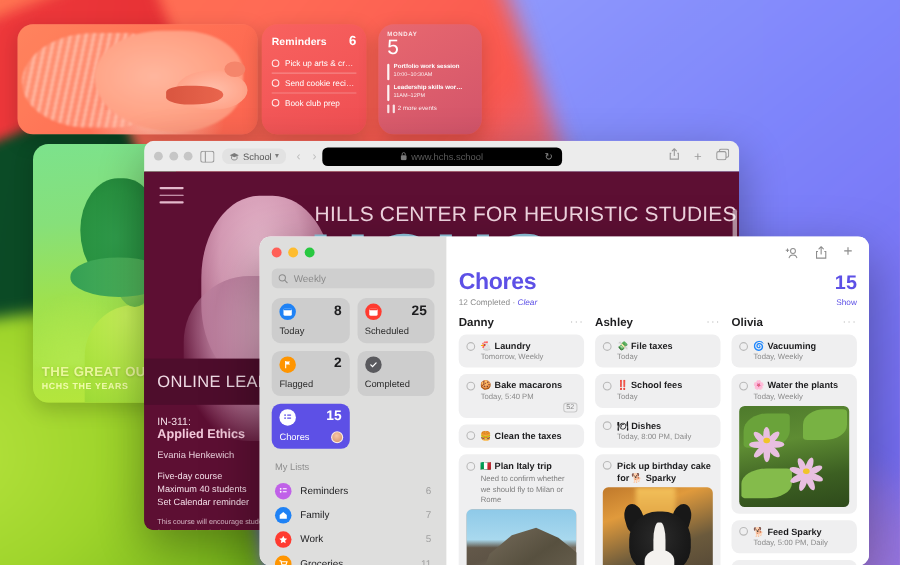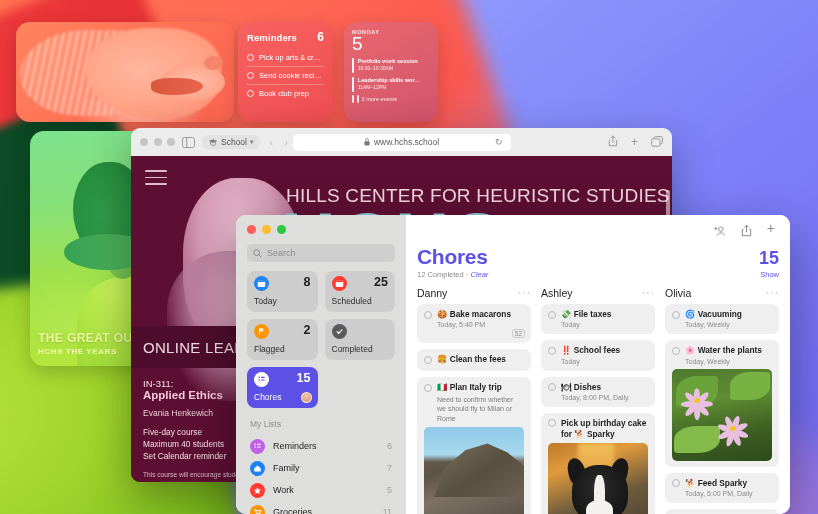--- a/index.html
+++ b/index.html
@@ -131,21 +131,21 @@
   .sf-bar { height:28px; background:#ececec; display:flex; align-items:center;
             gap:7px; padding:0 9px; position:relative; }
   .lights { display:flex; gap:5.5px; align-items:center; }
   .lt { width:8px; height:8px; border-radius:50%; }
   .lt.g1 { background:#c6c6c6; } .lt.g2 { background:#c6c6c6; } .lt.g3 { background:#c6c6c6; }
   .sf-icon { color:#9a9a9a; display:flex; align-items:center; }
   .sf-profile { display:flex; align-items:center; gap:3px; background:#e2e2e2;
      border-radius:6px; padding:2px 6px; font-size:8.5px; color:#555; }
   .sf-nav { display:flex; gap:11px; color:#bdbdbd; font-size:11px; margin-left:3px; }
   .sf-url { position:absolute; left:50%; transform:translateX(-50%);
-     width:218px; height:17px; background:#ffffff; border-radius:5px;
+     width:218px; height:17px; background:#000000; border-radius:5px;
      display:flex; align-items:center; justify-content:center; gap:4px;
      font-size:8.5px; color:#5c5c5c; }
   .sf-right { margin-left:auto; display:flex; gap:13px; color:#9a9a9a; align-items:center; }
 
   .sf-page { position:absolute; top:28px; left:0; right:0; bottom:0; background:#55122f;
              overflow:hidden; }
   .pg-hero { position:absolute; inset:0; background:#5d0f33; }
   .pg-ham { position:absolute; left:14px; top:14px; width:22px; }
   .pg-ham i { display:block; height:1.6px; background:#e3b9cc; margin-bottom:5px; border-radius:1px; }
   .pg-statue { position:absolute; left:52px; top:22px; width:120px; height:170px;
@@ -217,21 +217,21 @@
   .rem-sub-row { display:flex; justify-content:space-between; align-items:baseline;
      margin-top:1px; }
   .rem-sub { font-size:7.5px; color:#8a8a8a; }
   .rem-sub b { color:#5d50e6; font-weight:normal;font-style:italic; }
   .rem-show { font-size:7.5px; color:#5d50e6; }
 
   .cols { display:flex; gap:10px; margin-top:8px; }
   .col { flex:1; min-width:0; }
   .col-head { display:flex; justify-content:space-between; align-items:center;
      margin-bottom:5px; }
-  .col-name { font-size:10.5px; font-weight:normal; color:#1d1d1f; }
+  .col-name { font-size:10.5px; font-weight:bold; color:#1d1d1f; }
   .col-dots { font-size:10px; color:#b5b5b5; letter-spacing:1px; line-height:.6; }
 
   .card { background:#efeff0; border-radius:7px; padding:5px 7px 6px; margin-bottom:6px;
      position:relative; }
   .card-top { display:flex; gap:5px; align-items:flex-start; }
   .chk { width:8px; height:8px; border-radius:50%; border:1px solid #b9b9b9;
      flex:0 0 auto; margin-top:1.5px; }
   .card-t { font-size:8.3px; font-weight:bold; color:#1d1d1f; line-height:1.3; }
   .card-s { font-size:7px; color:#8a8a8a; margin-top:1.5px; padding-left:13px; }
   .card-note { font-size:7px; color:#7d7d7d; line-height:1.35; margin-top:2px;
@@ -440,21 +440,21 @@
       <span class="rl r"></span>
       <span class="rl y"></span>
       <span class="rl g"></span>
     </div>
 
     <div class="rem-search">
       <svg width="9" height="9" viewBox="0 0 10 10">
           <circle cx="4" cy="4" r="3.2" fill="none" stroke="#8b8b8b" stroke-width="1.1"></circle>
           <line x1="6.4" y1="6.4" x2="9.3" y2="9.3" stroke="#8b8b8b" stroke-width="1.1"></line>
         </svg>
-      <span>Search</span>
+      <span>Weekly</span>
     </div>
 
     <div class="smart-grid">
       <div class="smart">
         <div class="smart-top">
           <span class="sbadge" style="background:#1f82f5">
             <svg width="9" height="9" viewBox="0 0 10 10">
                 <rect x=".8" y="1.4" width="8.4" height="7.6" rx="1.6" fill="#fff"></rect>
                 <rect x=".8" y="1.4" width="8.4" height="2" rx="1" fill="#1f82f5"></rect>
               </svg>
@@ -602,35 +602,42 @@
     </div>
 
     <div class="cols">
 
       <div class="col">
         <div class="col-head">
           <span class="col-name">Danny</span>
           <span class="col-dots">···</span>
         </div>
 
+        <div class="card">
+          <div class="card-top">
+            <span class="chk"></span>
+            <span class="card-t"><span>🐔</span> <span>Laundry</span></span>
+          </div>
+          <div class="card-s">Tomorrow, Weekly</div>
+        </div>
 
         <div class="card">
           <div class="card-top">
             <span class="chk"></span>
             <span class="card-t"><span>🍪</span> <span>Bake macarons</span></span>
           </div>
           <div class="card-s">Today, 5:40 PM</div>
           <div style="height:9px"></div>
           <span class="card-badge">52</span>
         </div>
 
         <div class="card">
           <div class="card-top">
             <span class="chk"></span>
-            <span class="card-t"><span>🍔</span> <span>Clean the fees</span></span>
+            <span class="card-t"><span>🍔</span> <span>Clean the taxes</span></span>
           </div>
         </div>
 
         <div class="card">
           <div class="card-top">
             <span class="chk"></span>
             <span class="card-t"><span>🇮🇹</span> <span>Plan Italy trip</span></span>
           </div>
           <div class="card-note">Need to confirm whether we should fly to Milan or Rome</div>
           <div class="thumb italy">

